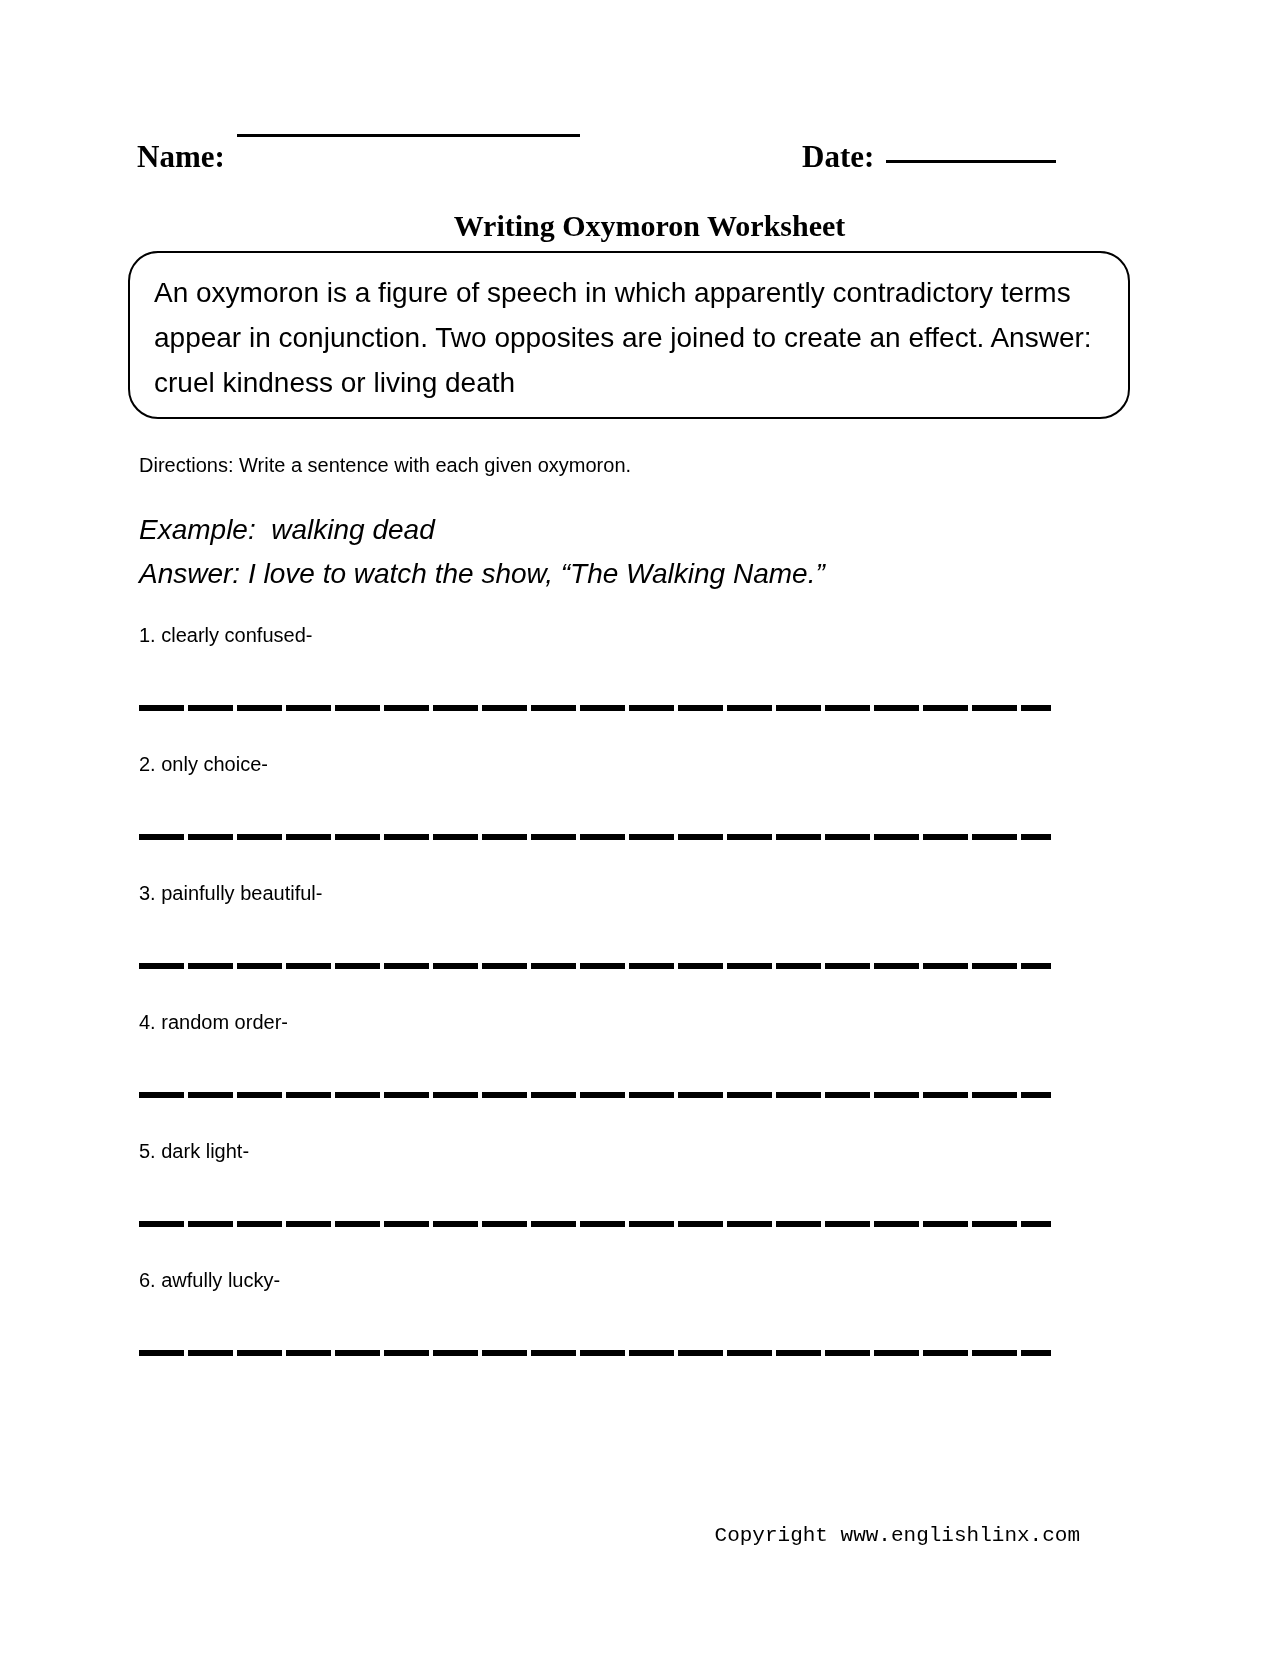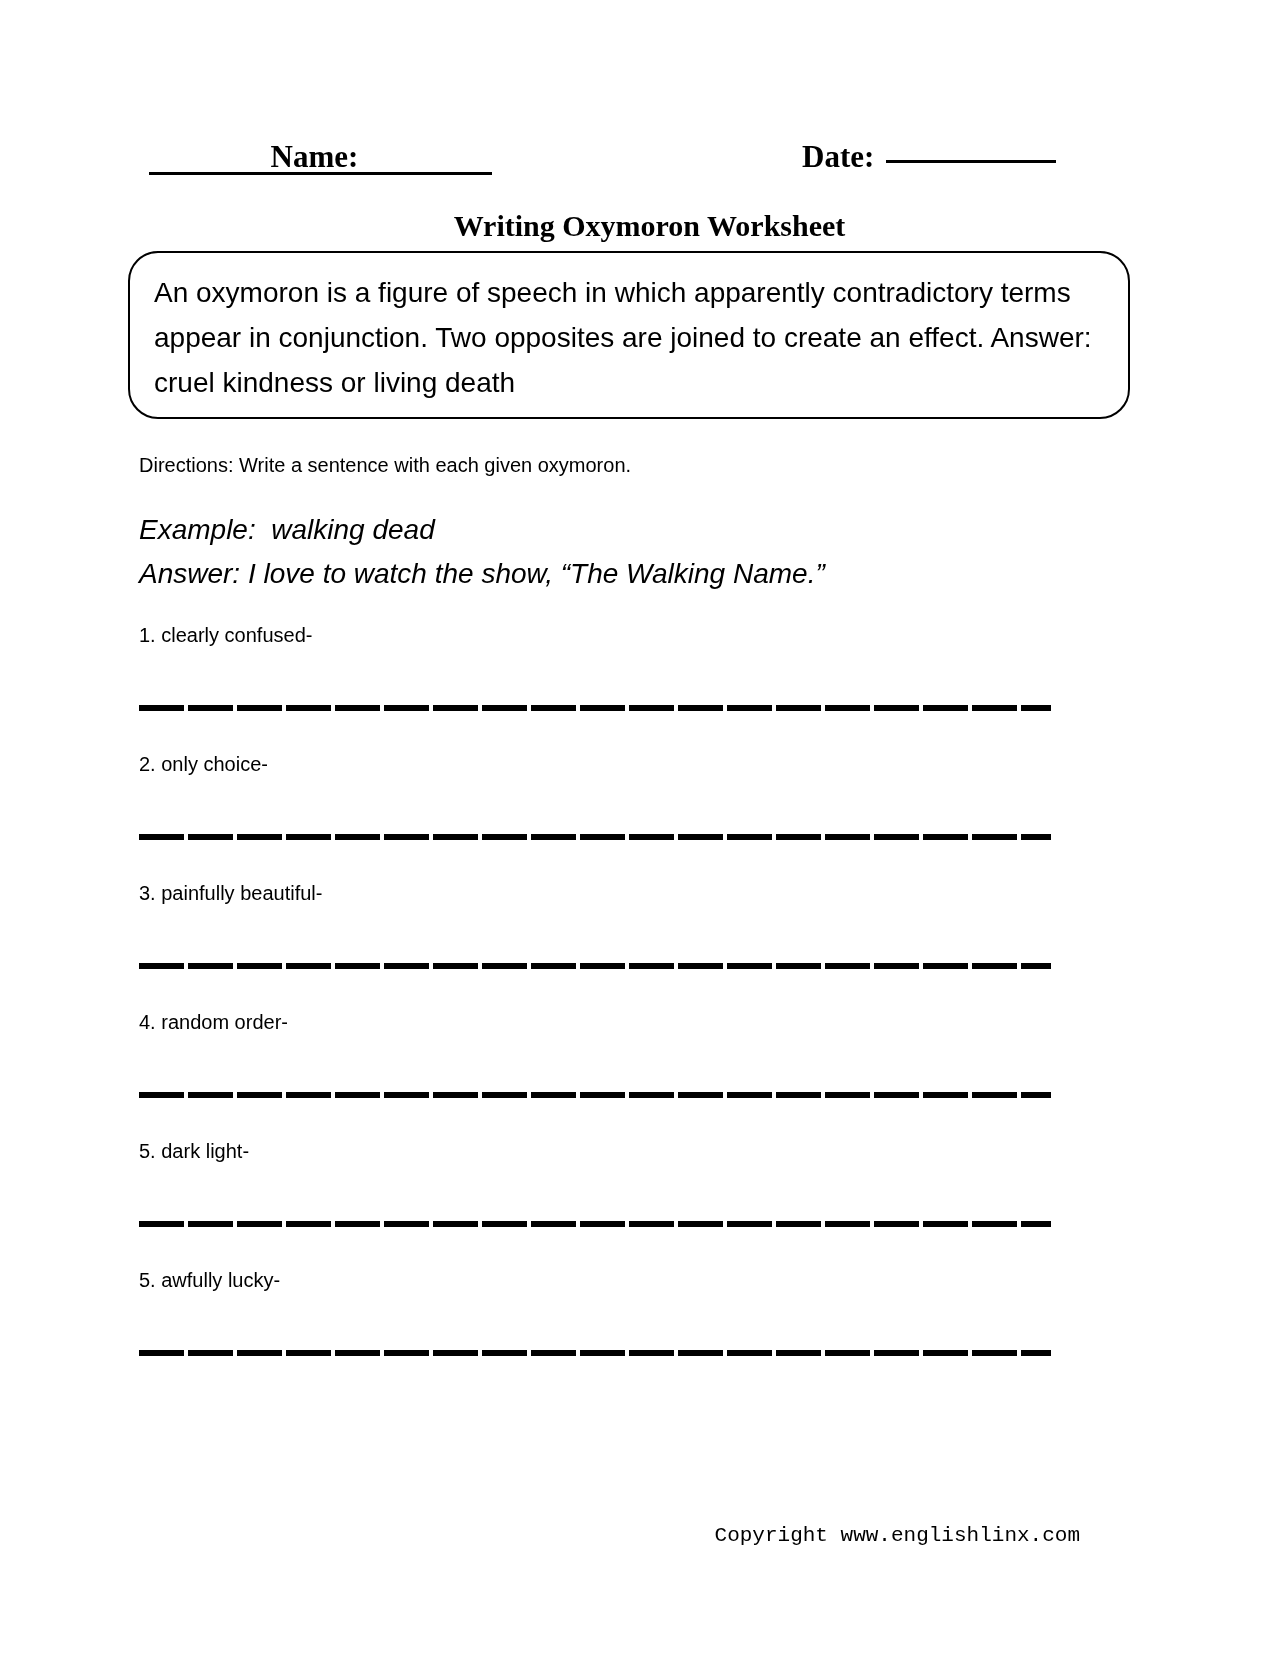--- a/index.html
+++ b/index.html
@@ -36,22 +36,21 @@
     font-size: 31px;
     line-height: 38px;
     letter-spacing: 0px;
     display: inline-block;
   }
   .name-group {
     position: absolute;
     left: 0;
     top: 0;
     display: flex;
-    align-items: center;
-    flex-direction: column;
+    align-items: flex-start;
   }
   .date-group {
     position: absolute;
     left: 665px;
     top: 0;
     display: flex;
     align-items: baseline;
   }
   .blank-rule {
     display: inline-block;
@@ -230,21 +229,21 @@
       <span class="item-label">4. random order-</span>
       <div class="answer-rule"></div>
     </div>
 
     <div class="item-block">
       <span class="item-label">5. dark light-</span>
       <div class="answer-rule"></div>
     </div>
 
     <div class="item-block">
-      <span class="item-label">5. awfully lucky-</span>
+      <span class="item-label">6. awfully lucky-</span>
       <div class="answer-rule"></div>
     </div>
 
   </div>
 
   <div class="copyright">Copyright www.englishlinx.com</div>
 
 </div>
 
 </body></html>

